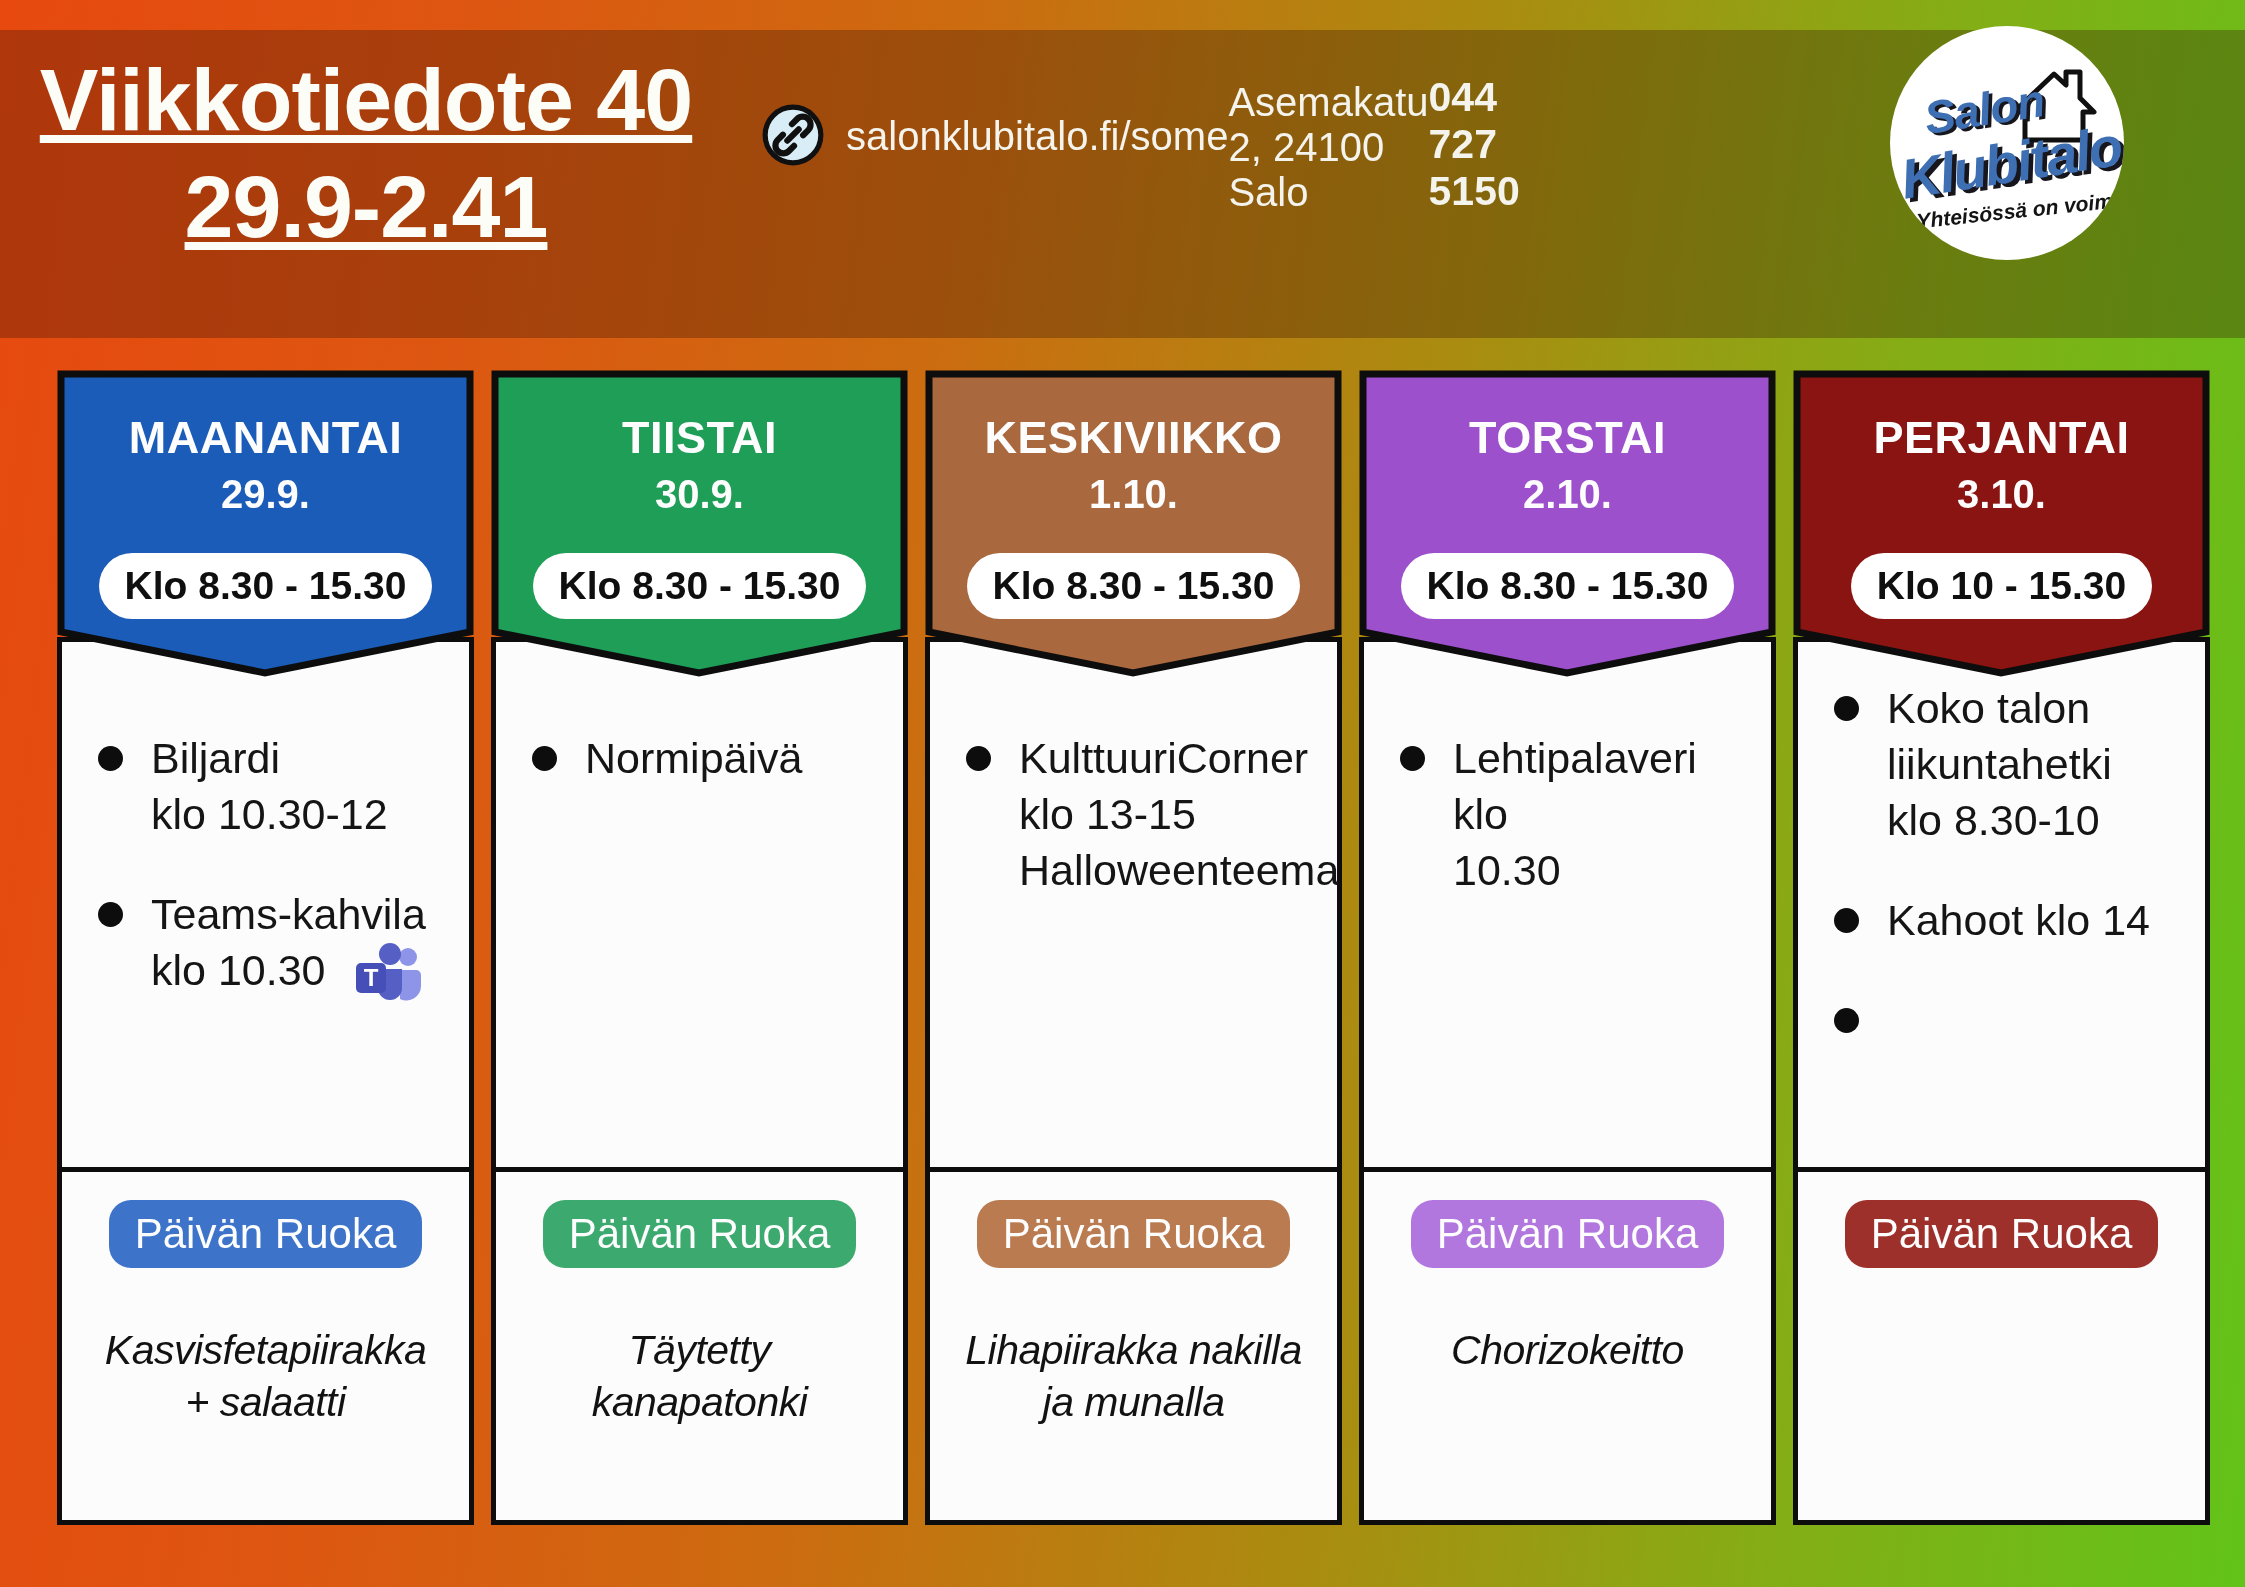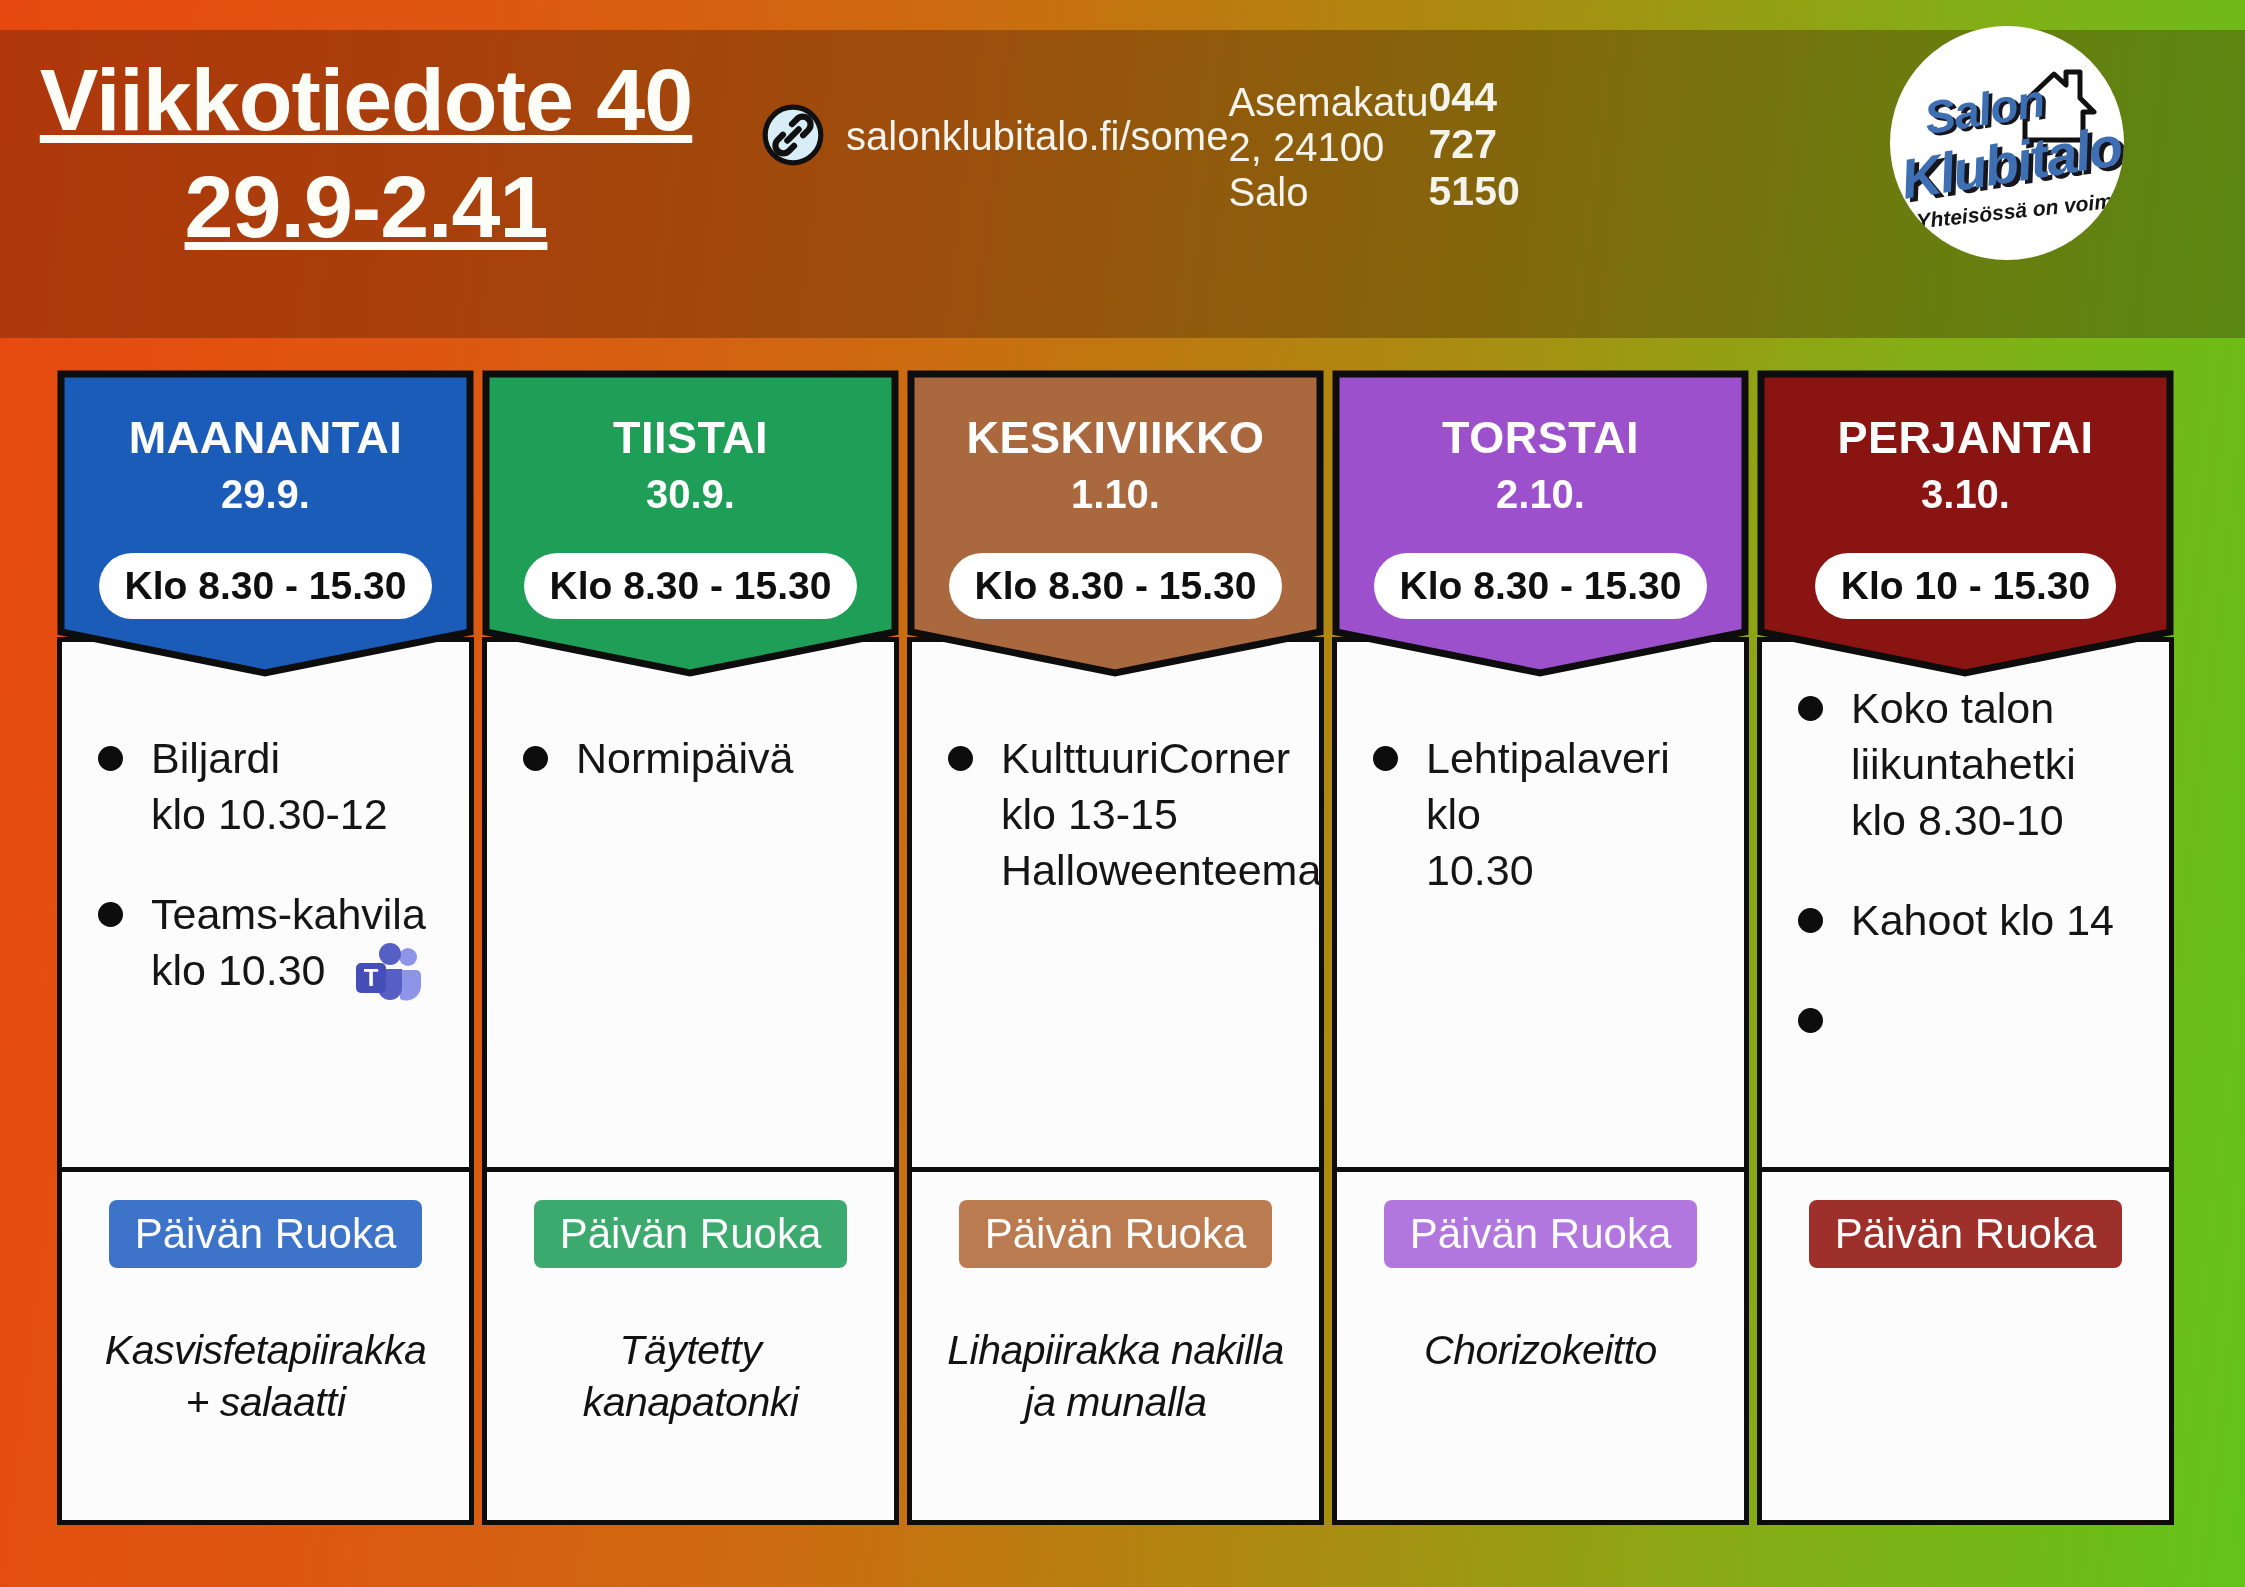--- a/index.html
+++ b/index.html
@@ -51,21 +51,21 @@
   .logo-tagline {
     position:absolute; bottom:38px; left:26px; transform:rotate(-6deg);
     font-size:21px; font-weight:bold; font-style:italic; color:#141414;
     white-space:nowrap;
   }
   .logo-house { position:absolute; top:34px; right:20px; }
 
   
   .columns {
     position:absolute; top:370px; left:49px;
-    display:flex; gap:8px;padding-left:8px;
+    display:flex; gap:17px;padding-left:8px;
   }
   .column { width:417px; display:flex; flex-direction:column; }
 
   .banner { position:relative; height:267px; z-index:3; }
   .banner-shape {
     position:absolute; top:0; left:0; width:417px; height:307px;
   }
   .banner-shape polygon { fill:var(--accent,#555); stroke:#0d0d0d; stroke-width:7; }
   .banner-inner {
     position:relative; z-index:2; height:267px;
@@ -91,21 +91,21 @@
   .bullet-text { font-size:43px; line-height:56px; white-space:pre-line; }
   .teams-badge { display:inline-block; vertical-align:middle; margin-left:26px; margin-top:-10px; }
 
   .food-box {
     position:relative; z-index:2; height:358px; margin-top:-5px;
     background:#fcfcfc; border:5px solid #0d0d0d;
     display:flex; flex-direction:column; align-items:center; padding-top:28px;
   }
   .food-badge {
     background:var(--badge,#777); color:#fdfdfd;
-    font-size:42px; padding:10px 26px; border-radius:8px; white-space:nowrap;
+    font-size:42px; padding:10px 26px; border-radius:22px; white-space:nowrap;
   }
   .food-text {
     margin-top:56px; font-size:41px; line-height:1.28; font-style:italic;
     color:#121212; text-align:center; white-space:pre-line; letter-spacing:-0.5px;
   }
 </style>
 </head>
 <body>
 
 <div class="poster">

